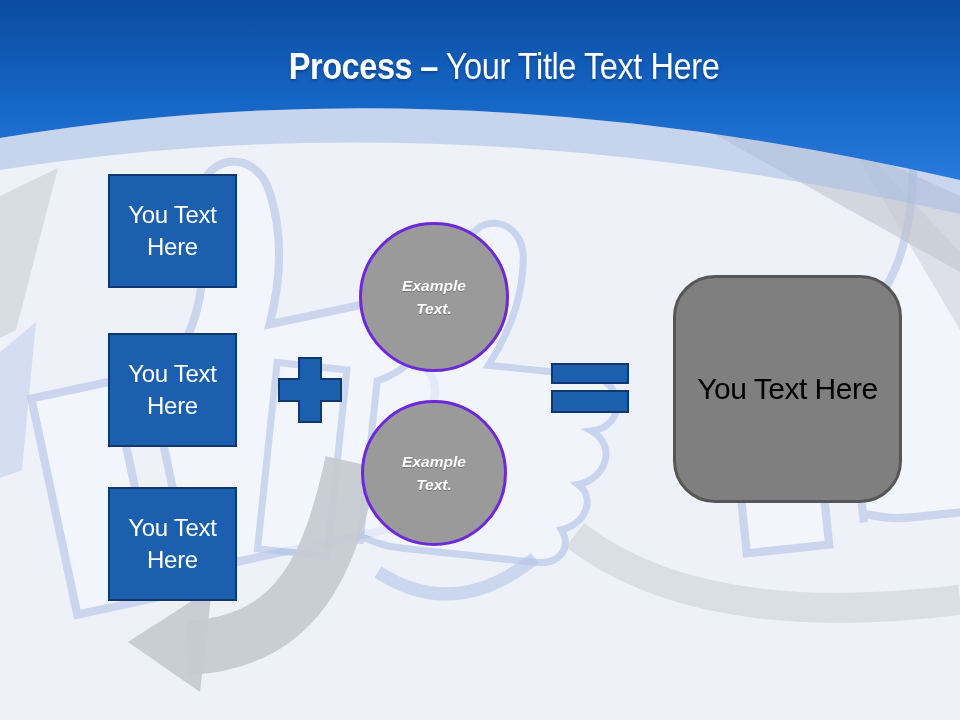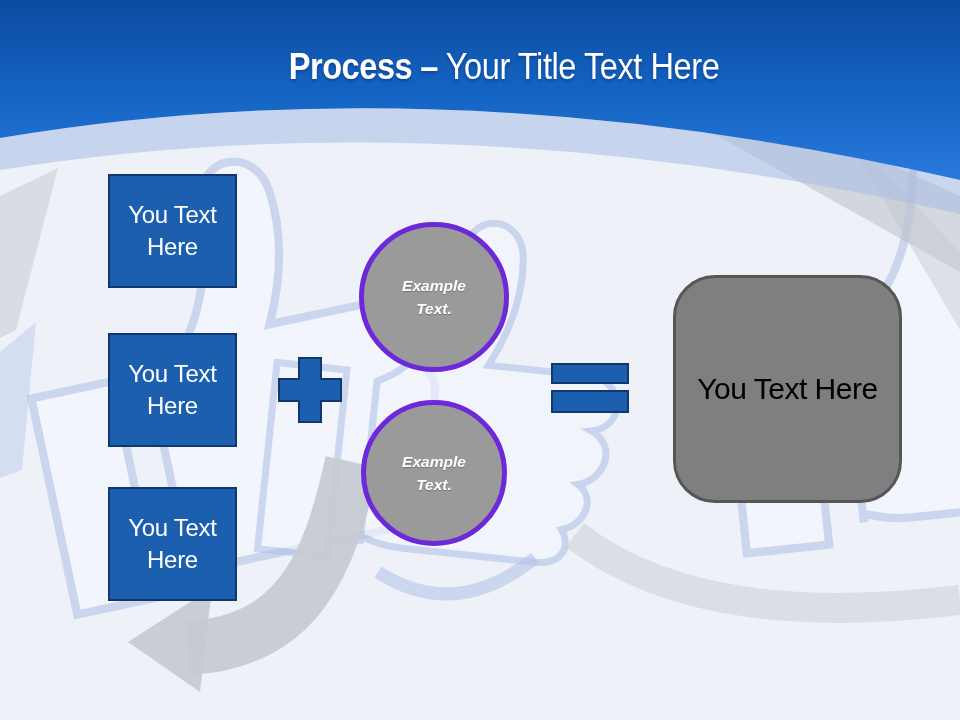--- a/index.html
+++ b/index.html
@@ -35,21 +35,21 @@
   .bluebox span{display:block;padding:0 10px;}
   .b1{top:174px;} .b2{top:333px;} .b3{top:487px;}
 
   
   .plus{position:absolute;left:278px;top:357px;width:64px;height:66px;}
   .equals{position:absolute;left:551px;top:363px;width:78px;height:50px;}
 
   
   .circle{
     position:absolute;box-sizing:border-box;border-radius:50%;
-    background:#9a9a9a;border:5px solid #6d28d9;
+    background:#9a9a9a;border:3px solid #6d28d9;
     display:flex;align-items:center;justify-content:center;text-align:center;
     color:#ffffff;font-weight:bold;font-style:italic;
     font-size:15.5px;line-height:23px;
     text-shadow:0 1px 1px rgba(0,0,0,.25);
   }
   .circle span{display:block;width:92px;}
   .c1{left:359px;top:222px;width:150px;height:150px;}
   .c2{left:361px;top:400px;width:146px;height:146px;}
 
   

